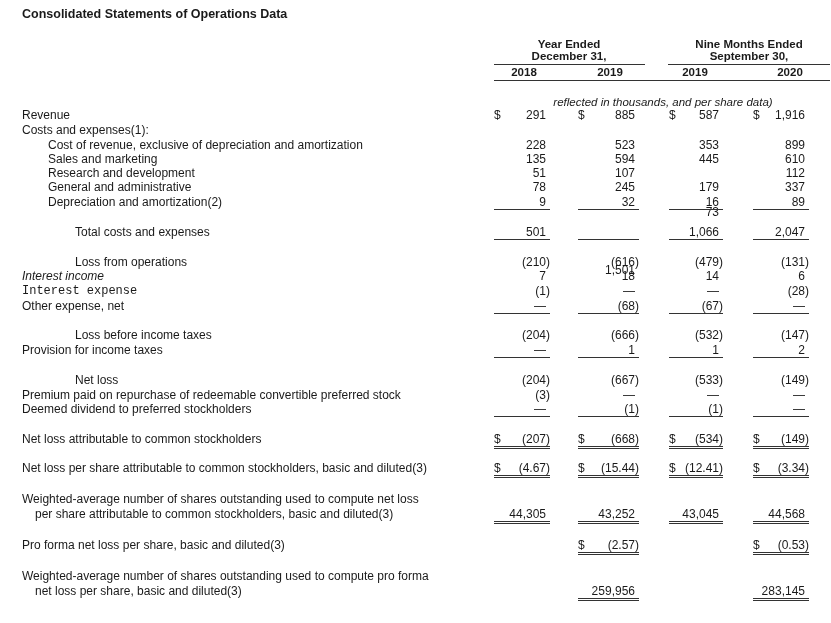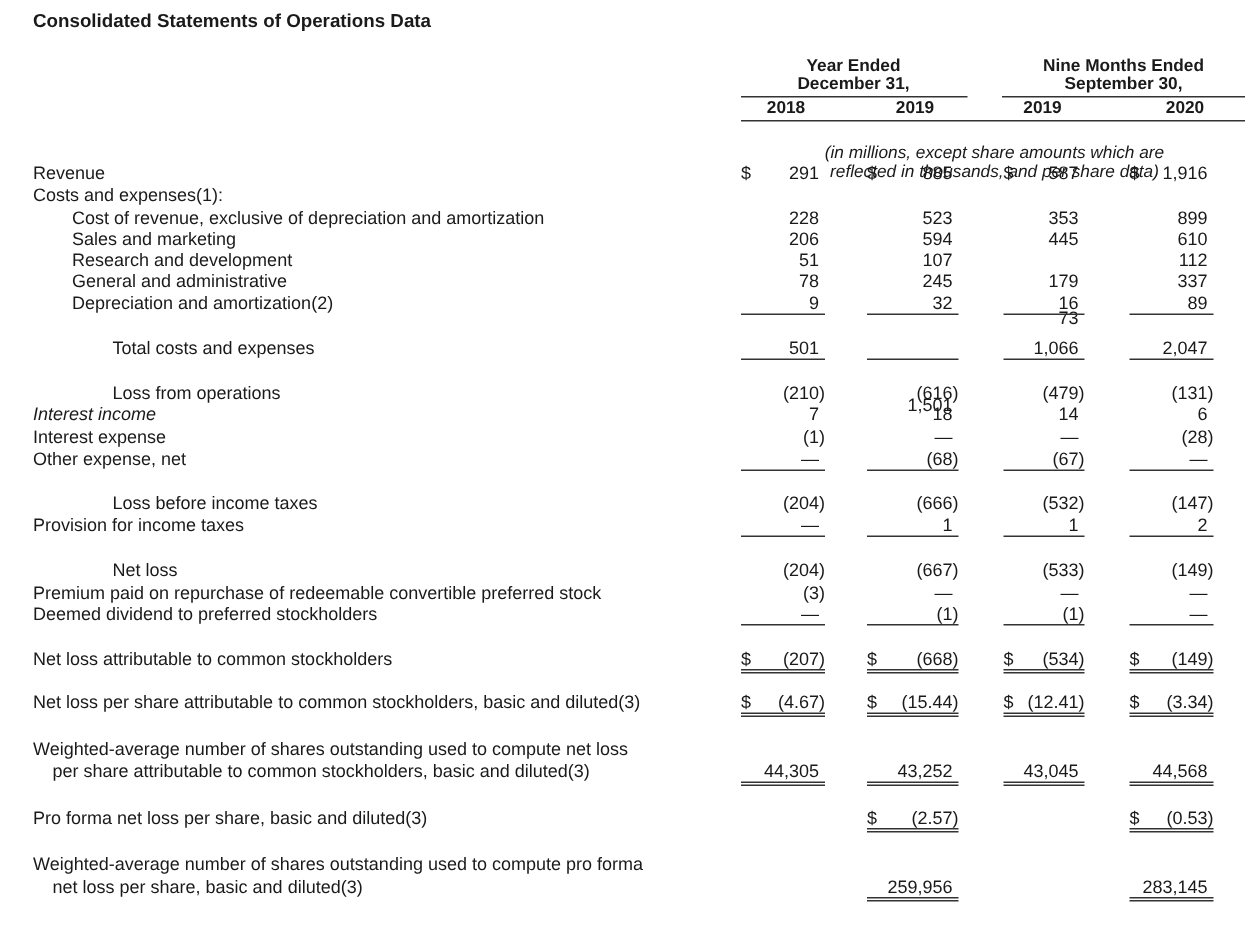--- a/index.html
+++ b/index.html
@@ -44,35 +44,34 @@
 </div>
 <div class="rule" style="left:668px; width:162px; top:64px;"></div>
 
 <div class="hdr" style="left:494px; width:60px; top:66px;">2018</div>
 <div class="hdr" style="left:580px; width:60px; top:66px;">2019</div>
 <div class="hdr" style="left:668px; width:54px; top:66px;">2019</div>
 <div class="hdr" style="left:760px; width:60px; top:66px;">2020</div>
 <div class="rule" style="left:494px; width:336px; top:80px;"></div>
 
 <div class="note">
-  <div>(in millions, except share amounts which are</div>
   <div>reflected in thousands, and per share data)</div>
 </div>
 
 <div class="label" style="top:108px;">Revenue</div>
 <div class="label" style="top:123px;">Costs and expenses(1):</div>
 <div class="label ind1" style="top:138px;">Cost of revenue, exclusive of depreciation and amortization</div>
 <div class="label ind1" style="top:152px;">Sales and marketing</div>
 <div class="label ind1" style="top:166px;">Research and development</div>
 <div class="label ind1" style="top:180px;">General and administrative</div>
 <div class="label ind1" style="top:195px;">Depreciation and amortization(2)</div>
 <div class="label ind2" style="top:225px;">Total costs and expenses</div>
 <div class="label ind2" style="top:255px;">Loss from operations</div>
 <div class="label" style="top:269px;font-style:italic;">Interest income</div>
-<div class="label" style="top:284px;">Interest expense</div>
+<div class="label" style="top:284px;font-family:Liberation Mono, monospace;">Interest expense</div>
 <div class="label" style="top:299px;">Other expense, net</div>
 <div class="label ind2" style="top:328px;">Loss before income taxes</div>
 <div class="label" style="top:343px;">Provision for income taxes</div>
 <div class="label ind2" style="top:373px;">Net loss</div>
 <div class="label" style="top:388px;">Premium paid on repurchase of redeemable convertible preferred stock</div>
 <div class="label" style="top:402px;">Deemed dividend to preferred stockholders</div>
 <div class="label" style="top:432px;">Net loss attributable to common stockholders</div>
 <div class="label" style="top:461px;">Net loss per share attributable to common stockholders, basic and diluted(3)</div>
 <div class="label" style="top:492px;">Weighted-average number of shares outstanding used to compute net loss</div>
 <div class="label ind3" style="top:507px;">per share attributable to common stockholders, basic and diluted(3)</div>
@@ -103,21 +102,21 @@
     <div class="cell c2" style="top: 138px;">
       <span class="num" style="right: 4px;">523</span>
     </div>
     <div class="cell c3" style="top: 138px;">
       <span class="num" style="right: 4px;">353</span>
     </div>
     <div class="cell c4" style="top: 138px;">
       <span class="num" style="right: 4px;">899</span>
     </div>
     <div class="cell c1" style="top: 152px;">
-      <span class="num" style="right: 4px;">206</span>
+      <span class="num" style="right: 4px;">135</span>
     </div>
     <div class="cell c2" style="top: 152px;">
       <span class="num" style="right: 4px;">594</span>
     </div>
     <div class="cell c3" style="top: 152px;">
       <span class="num" style="right: 4px;">445</span>
     </div>
     <div class="cell c4" style="top: 152px;">
       <span class="num" style="right: 4px;">610</span>
     </div>

